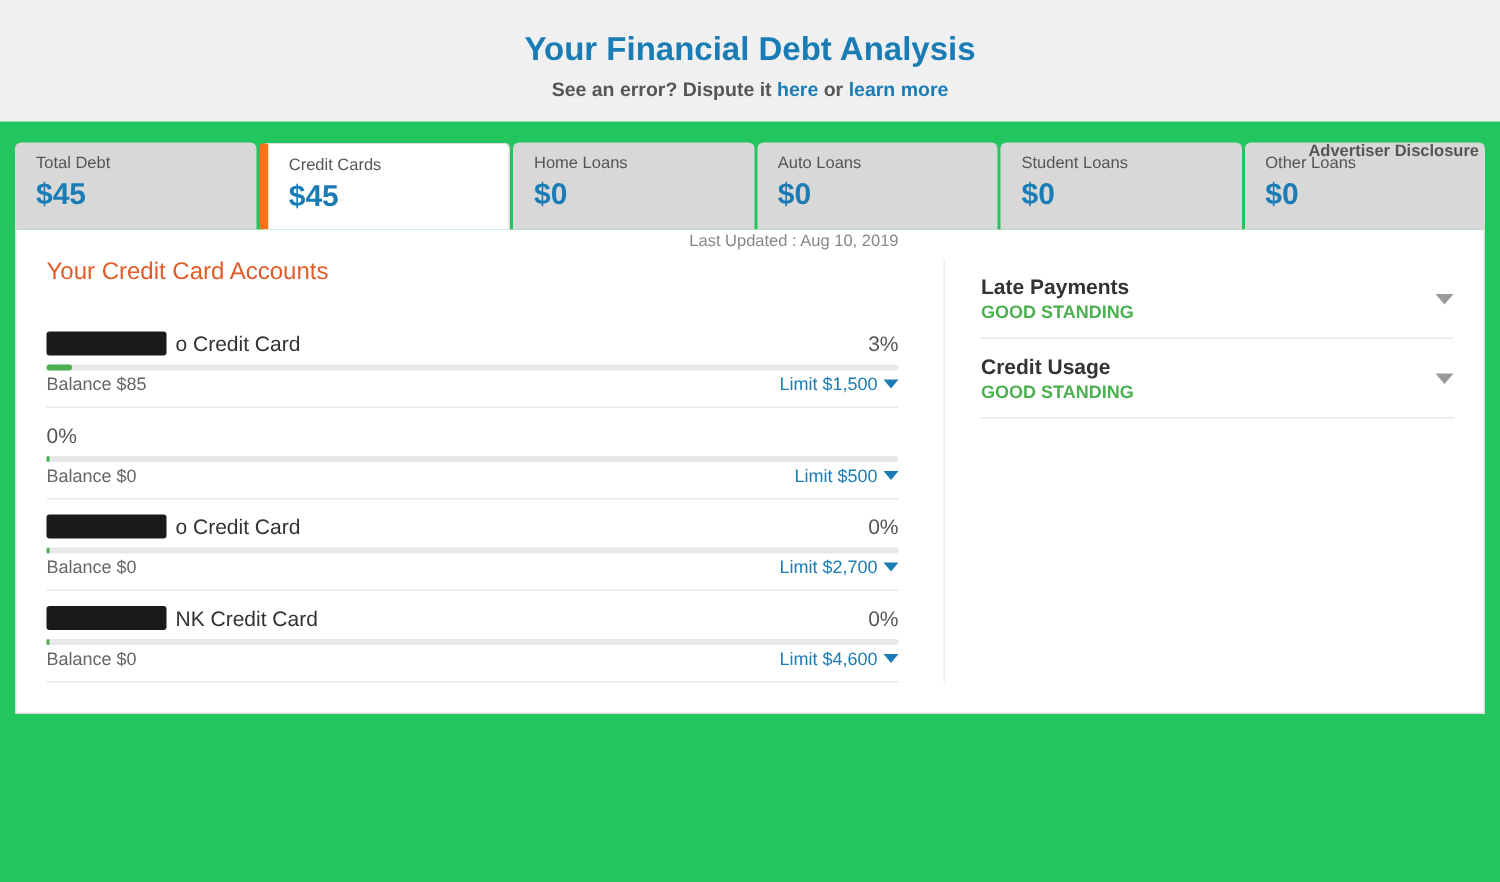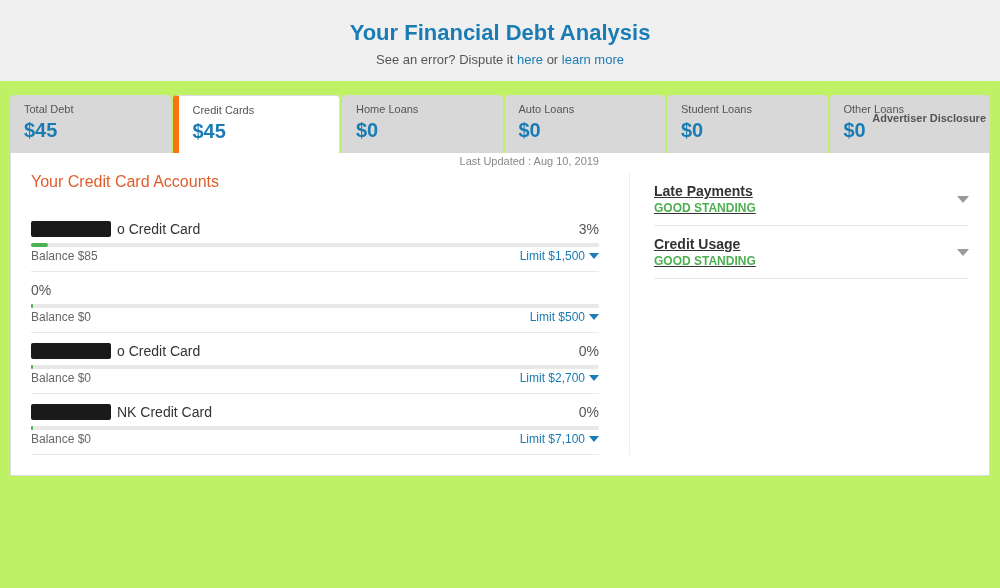--- a/index.html
+++ b/index.html
@@ -5,49 +5,50 @@
     * { box-sizing: border-box; margin: 0; padding: 0; }
     body {
       font-family: Arial, sans-serif;
       background: #f0f0f0;
       font-size: 14px;
       color: #333;
     }
     .page-wrapper {
       max-width: 1000px;
       margin: 0 auto;
-      background: #bef264;
+      background: #22c55e;
       min-height: 588px;
     }
     .header {
       text-align: center;
       padding: 20px 20px 14px;
       background: #f0f0f0;
     }
     .header h1 {
       color: #1a7cb5;
       font-size: 22px;
       font-weight: bold;
       margin-bottom: 6px;
     }
     .header p {
       color: #555;
       font-size: 13px;
+      font-weight: bold;
     }
     .header a {
       color: #1a7cb5;
       text-decoration: none;
     }
     .tabs-area {
       position: relative;
       padding: 0 10px;
     }
     .advertiser-disclosure {
       position: absolute;
-      top: 17px;
+      top: 0;
       right: 14px;
       font-size: 11px;
       color: #555;
       font-weight: bold;
     }
     .tabs {
       display: flex;
       gap: 2px;
       margin-top: 14px;
     }
@@ -179,21 +180,20 @@
       color: #333;
       margin-bottom: 12px;
     }
     .summary-item {
       border-bottom: 1px solid #e8e8e8;
       padding: 10px 0;
       display: flex;
       justify-content: space-between;
       align-items: center;
       cursor: pointer;
-      text-decoration: underline;
     }
     .summary-item-label {
       font-size: 14px;
       font-weight: bold;
       color: #333;
       margin-bottom: 2px;
     }
     .summary-item-status {
       font-size: 12px;
       color: #4caf50;
@@ -331,21 +331,21 @@
             <span>NK Credit Card</span>
           </div>
           <div class="card-percent">0%</div>
         </div>
         <div class="progress-bar-bg">
           <div class="progress-bar-fill" style="width: 2px"></div>
         </div>
         <div class="card-balance-row">
           <span class="card-balance">Balance $0</span>
           <span class="card-limit">
-            <span>Limit $7,100</span>
+            <span>Limit $4,600</span>
             <span class="chevron-down"></span>
           </span>
         </div>
       </div>
     </div>
 
     <div class="right-panel">
 
       <div class="summary-item">
         <div>

